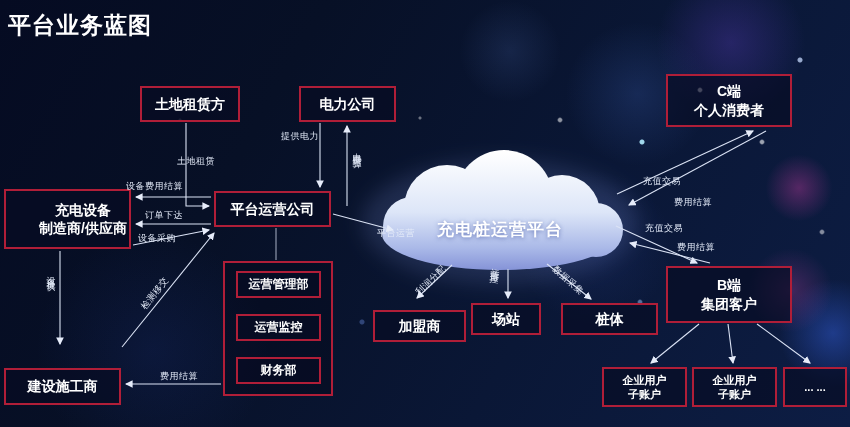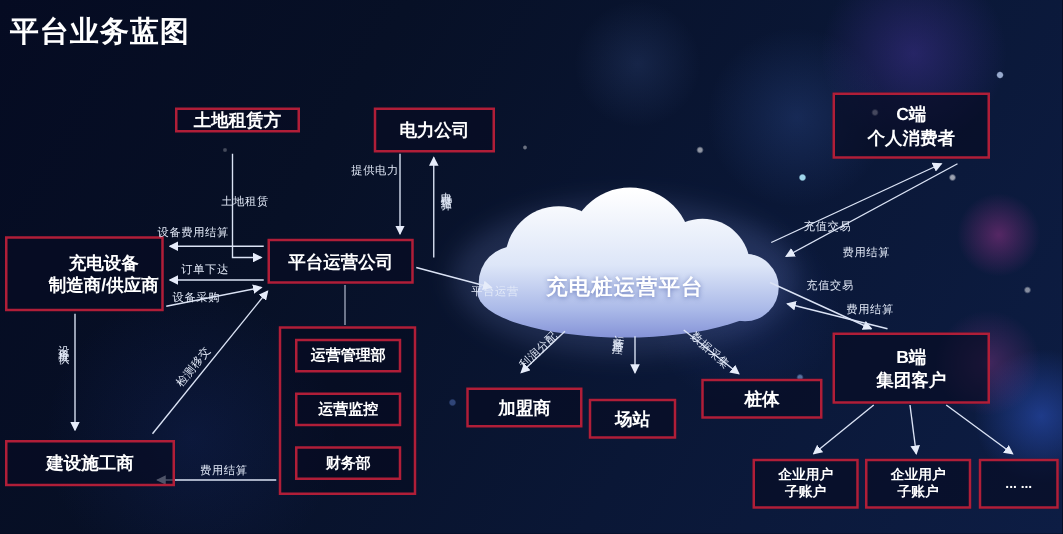--- a/index.html
+++ b/index.html
@@ -100,39 +100,39 @@
       <path d="M616 226 L697 263" marker-end="url(#arrow)"></path>
       <path d="M710 263 L630 243" marker-end="url(#arrow)"></path>
       <path d="M699 324 L651 363" marker-end="url(#arrow)"></path>
       <path d="M728 324 L733 363" marker-end="url(#arrow)"></path>
       <path d="M757 324 L810 363" marker-end="url(#arrow)"></path>
     </g>
   </svg>
 
   <div id="cloud-label">充电桩运营平台</div>
 
-  <div class="node" style="left:140px;top:86px;width:100px;height:20px;">土地租赁方</div>
+  <div class="node" style="left:140px;top:86px;width:100px;height:36px;">土地租赁方</div>
   <div class="node" style="left:299px;top:86px;width:97px;height:36px;">电力公司</div>
 
   <div class="node" style="left:4px;top:189px;width:127px;height:60px;padding-left:31px;">
     <span>充电设备</span>
     <span>制造商/供应商</span>
   </div>
 
   <div class="node" style="left:214px;top:191px;width:117px;height:36px;">平台运营公司</div>
 
   <div class="node group" style="left:223px;top:261px;width:110px;height:135px;"></div>
   <div class="node small" style="left:236px;top:271px;width:85px;height:27px;">运营管理部</div>
   <div class="node small" style="left:236px;top:314px;width:85px;height:27px;">运营监控</div>
   <div class="node small" style="left:236px;top:357px;width:85px;height:27px;">财务部</div>
 
-  <div class="node" style="left:4px;top:352px;width:136px;height:37px;">建设施工商</div>
+  <div class="node" style="left:4px;top:368px;width:117px;height:37px;">建设施工商</div>
 
   <div class="node" style="left:373px;top:310px;width:93px;height:32px;">加盟商</div>
-  <div class="node" style="left:471px;top:303px;width:70px;height:32px;margin-top:16px;">场站</div>
+  <div class="node" style="left:471px;top:303px;width:70px;height:32px;">场站</div>
   <div class="node" style="left:561px;top:303px;width:97px;height:32px;">桩体</div>
 
   <div class="node" style="left:666px;top:74px;width:126px;height:53px;">
     <span>C端</span>
     <span>个人消费者</span>
   </div>
 
   <div class="node" style="left:666px;top:266px;width:126px;height:57px;">
     <span>B端</span>
     <span>集团客户</span>

